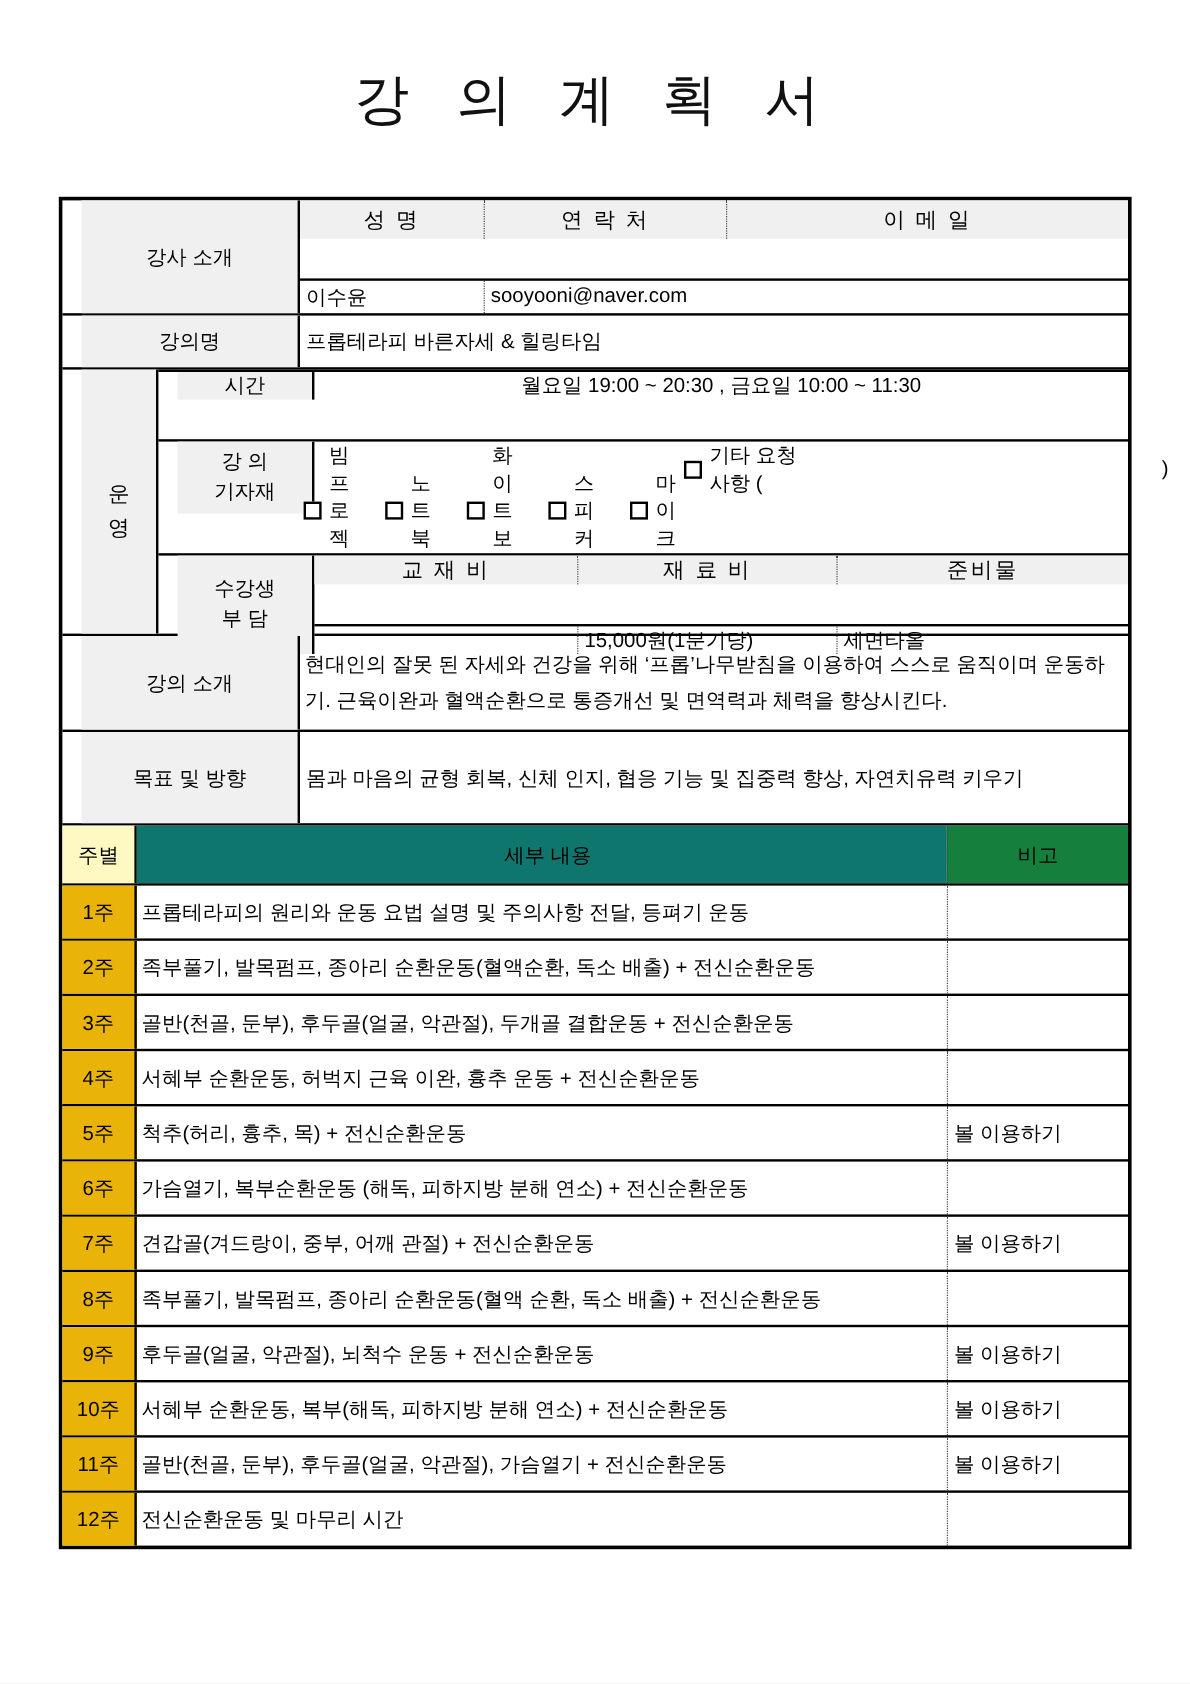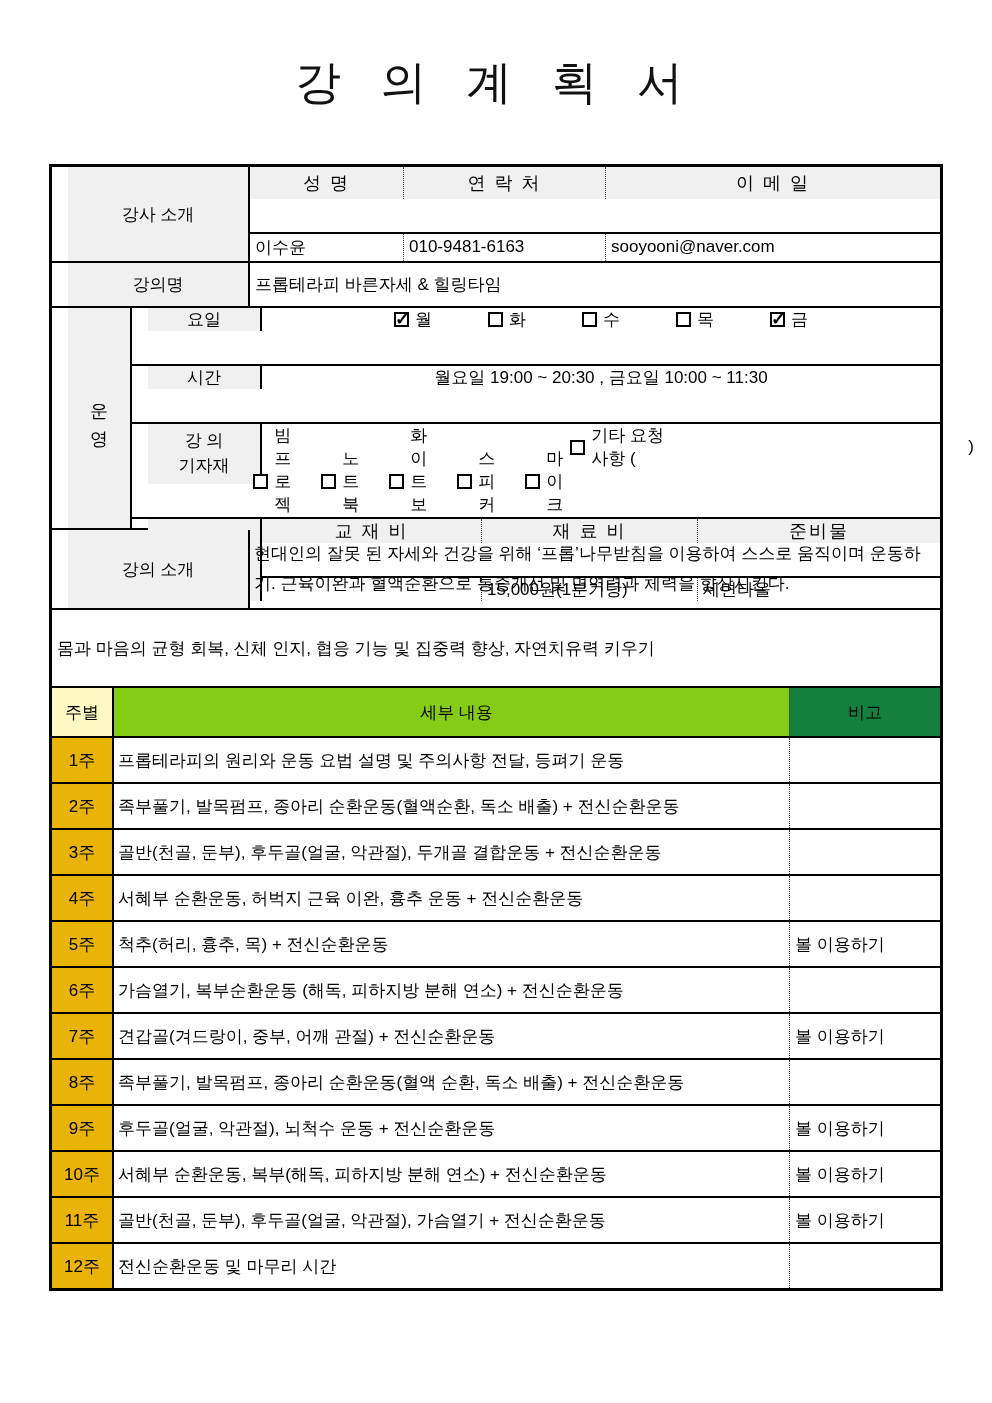--- a/index.html
+++ b/index.html
@@ -59,62 +59,36 @@
     <div class="r" style="height:94px">
       <div class="cell lab brs w-mainlab">강사 소개</div>
       <div class="col">
         <div class="r" style="height:47px">
           <div class="cell hdr" style="width:153px">성  명</div>
           <div class="cell hdr bld" style="width:202px">연 락 처</div>
           <div class="cell hdr bld f1">이 메 일</div>
         </div>
         <div class="r bt" style="height:43px">
           <div class="cell pl" style="width:153px">이수윤</div>
-          <div class="cell pl bld" style="width:202px">010-9481-6163</div>
           <div class="cell pl bld f1">sooyooni@naver.com</div>
         </div>
       </div>
     </div>
 
     <div class="r bt" style="height:45px">
       <div class="cell lab brs w-mainlab">강의명</div>
       <div class="cell pl f1">프롭테라피 바른자세 &amp; 힐링타임</div>
     </div>
 
     <div class="r bt" style="height:222px">
       <div class="cell lab brs w-op">
         <span class="vert">운영</span>
       </div>
       <div class="col">
 
-        <div class="r" style="height:38px">
-          <div class="cell lab brs w-sublab">요일</div>
-          <div class="dayline">
-            <span class="opt">
-                <span class="cb checked"></span>
-                <span>월</span>
-              </span>
-            <span class="opt">
-                <span class="cb"></span>
-                <span>화</span>
-              </span>
-            <span class="opt">
-                <span class="cb"></span>
-                <span>수</span>
-              </span>
-            <span class="opt">
-                <span class="cb"></span>
-                <span>목</span>
-              </span>
-            <span class="opt">
-                <span class="cb checked"></span>
-                <span>금</span>
-              </span>
-          </div>
-        </div>
 
         <div class="r bt" style="height:38px">
           <div class="cell lab brs w-sublab">시간</div>
           <div class="cell c f1">월요일 19:00 ~ 20:30 ,  금요일 10:00 ~ 11:30</div>
         </div>
 
         <div class="r bt" style="height:62px">
           <div class="cell lab brs w-sublab two-line">
             <span>강 의</span>
             <span>기자재</span>
@@ -176,26 +150,27 @@
     </div>
 
     <div class="r bt" style="height:80px">
       <div class="cell lab brs w-mainlab">강의 소개</div>
       <div class="cell f1">
           <div class="intro-text">현대인의 잘못 된 자세와 건강을 위해 ‘프롭’나무받침을 이용하여 스스로 움직이며 운동하기. 근육이완과 혈액순환으로 통증개선 및 면역력과 체력을 향상시킨다.</div>
         </div>
     </div>
 
     <div class="r bt" style="height:78px">
+      <div class="cell lab brs w-mainlab">목표 및 방향</div>
       <div class="cell pl f1">몸과 마음의 균형 회복, 신체 인지, 협응 기능 및 집중력 향상, 자연치유력 키우기</div>
     </div>
 
     <div class="r bt" style="height:50px">
       <div class="cell sched-week brs" style="background:#fef9c3">주별</div>
-      <div class="cell sched-detail c" style="background:#84cc16; padding-left:10px">세부 내용</div>
+      <div class="cell sched-detail c" style="background:#0f766e; padding-left:10px">세부 내용</div>
       <div class="cell sched-note c" style="background:#15803d; padding-left:0">비고</div>
     </div>
 
     <div class="r bt h46">
       <div class="cell sched-week brs">1주</div>
       <div class="cell sched-detail">프롭테라피의 원리와 운동 요법 설명 및 주의사항 전달, 등펴기 운동</div>
       <div class="cell sched-note"></div>
     </div>
     <div class="r bt h46">
       <div class="cell sched-week brs">2주</div>

